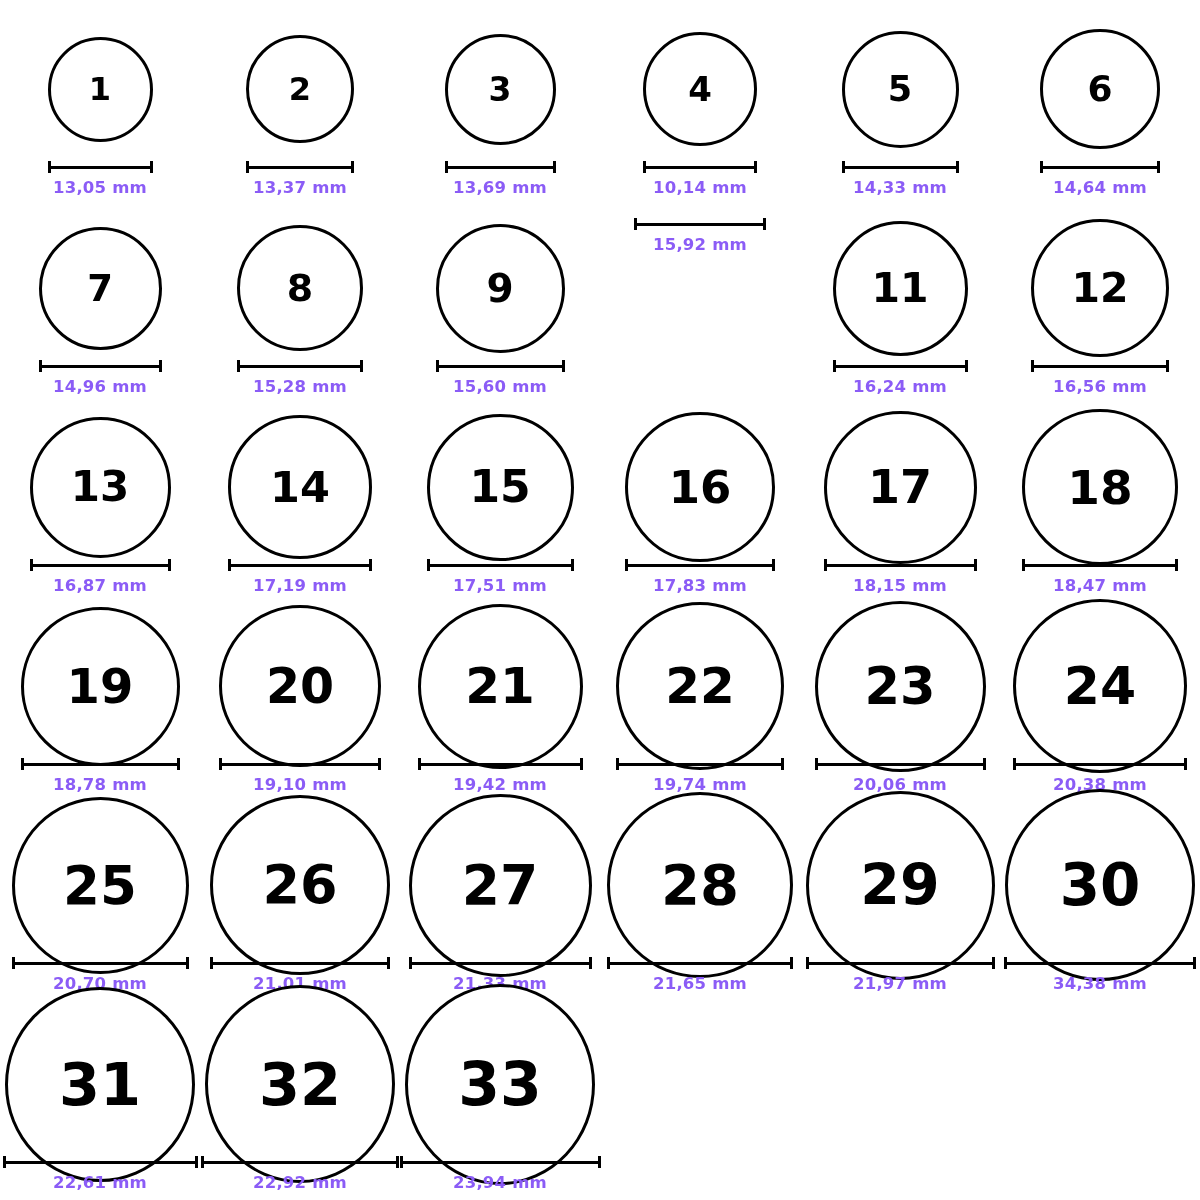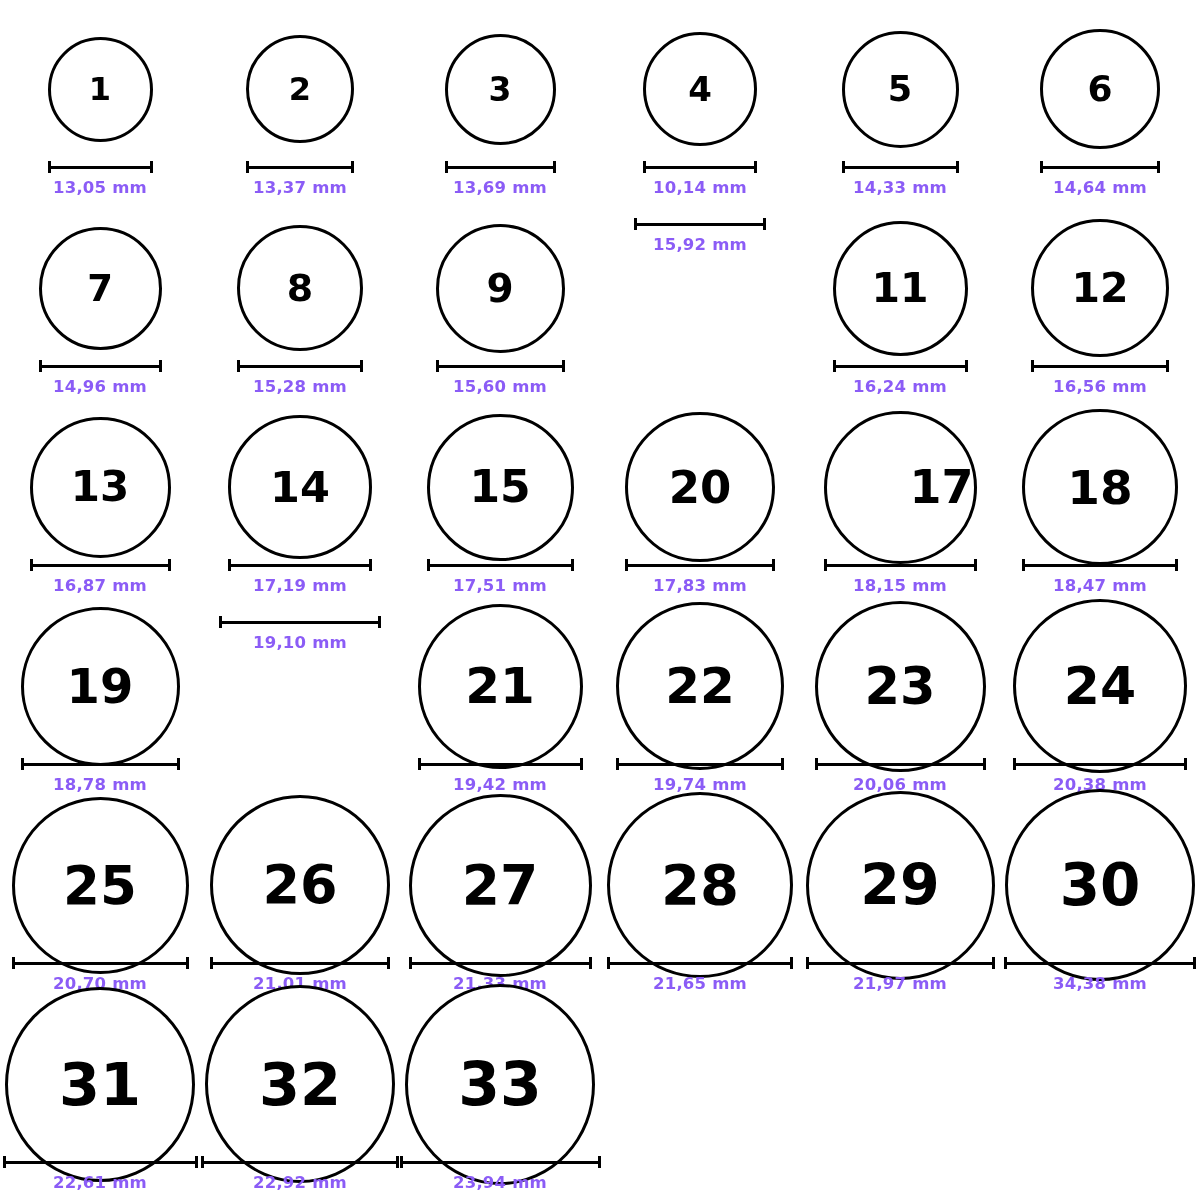--- a/index.html
+++ b/index.html
@@ -305,34 +305,34 @@
           <span class="bar" style="width: 147px;">
             <span class="cap-l"></span>
             <span class="cap-r"></span>
           </span>
         </div>
         <div class="mm">17,51 mm</div>
       </div>
       <div class="cell">
         <div class="ring-wrap">
           <div class="ring" style="width: 150px; height: 150px;">
-            <span class="ring-label" style="font-size: 45px;">20</span>
+            <span class="ring-label" style="font-size: 45px;">16</span>
           </div>
         </div>
         <div class="measure">
           <span class="bar" style="width: 150px;">
             <span class="cap-l"></span>
             <span class="cap-r"></span>
           </span>
         </div>
         <div class="mm">17,83 mm</div>
       </div>
       <div class="cell">
         <div class="ring-wrap">
-          <div class="ring" style="width: 153px; height: 153px; justify-content: flex-end;">
+          <div class="ring" style="width: 153px; height: 153px;">
             <span class="ring-label" style="font-size: 46px;">17</span>
           </div>
         </div>
         <div class="measure">
           <span class="bar" style="width: 153px;">
             <span class="cap-l"></span>
             <span class="cap-r"></span>
           </span>
         </div>
         <div class="mm">18,15 mm</div>
@@ -359,20 +359,25 @@
         </div>
         <div class="measure">
           <span class="bar" style="width: 159px;">
             <span class="cap-l"></span>
             <span class="cap-r"></span>
           </span>
         </div>
         <div class="mm">18,78 mm</div>
       </div>
       <div class="cell">
+        <div class="ring-wrap">
+          <div class="ring" style="width: 162px; height: 162px;">
+            <span class="ring-label" style="font-size: 49px;">20</span>
+          </div>
+        </div>
         <div class="measure">
           <span class="bar" style="width: 162px;">
             <span class="cap-l"></span>
             <span class="cap-r"></span>
           </span>
         </div>
         <div class="mm">19,10 mm</div>
       </div>
       <div class="cell">
         <div class="ring-wrap">

